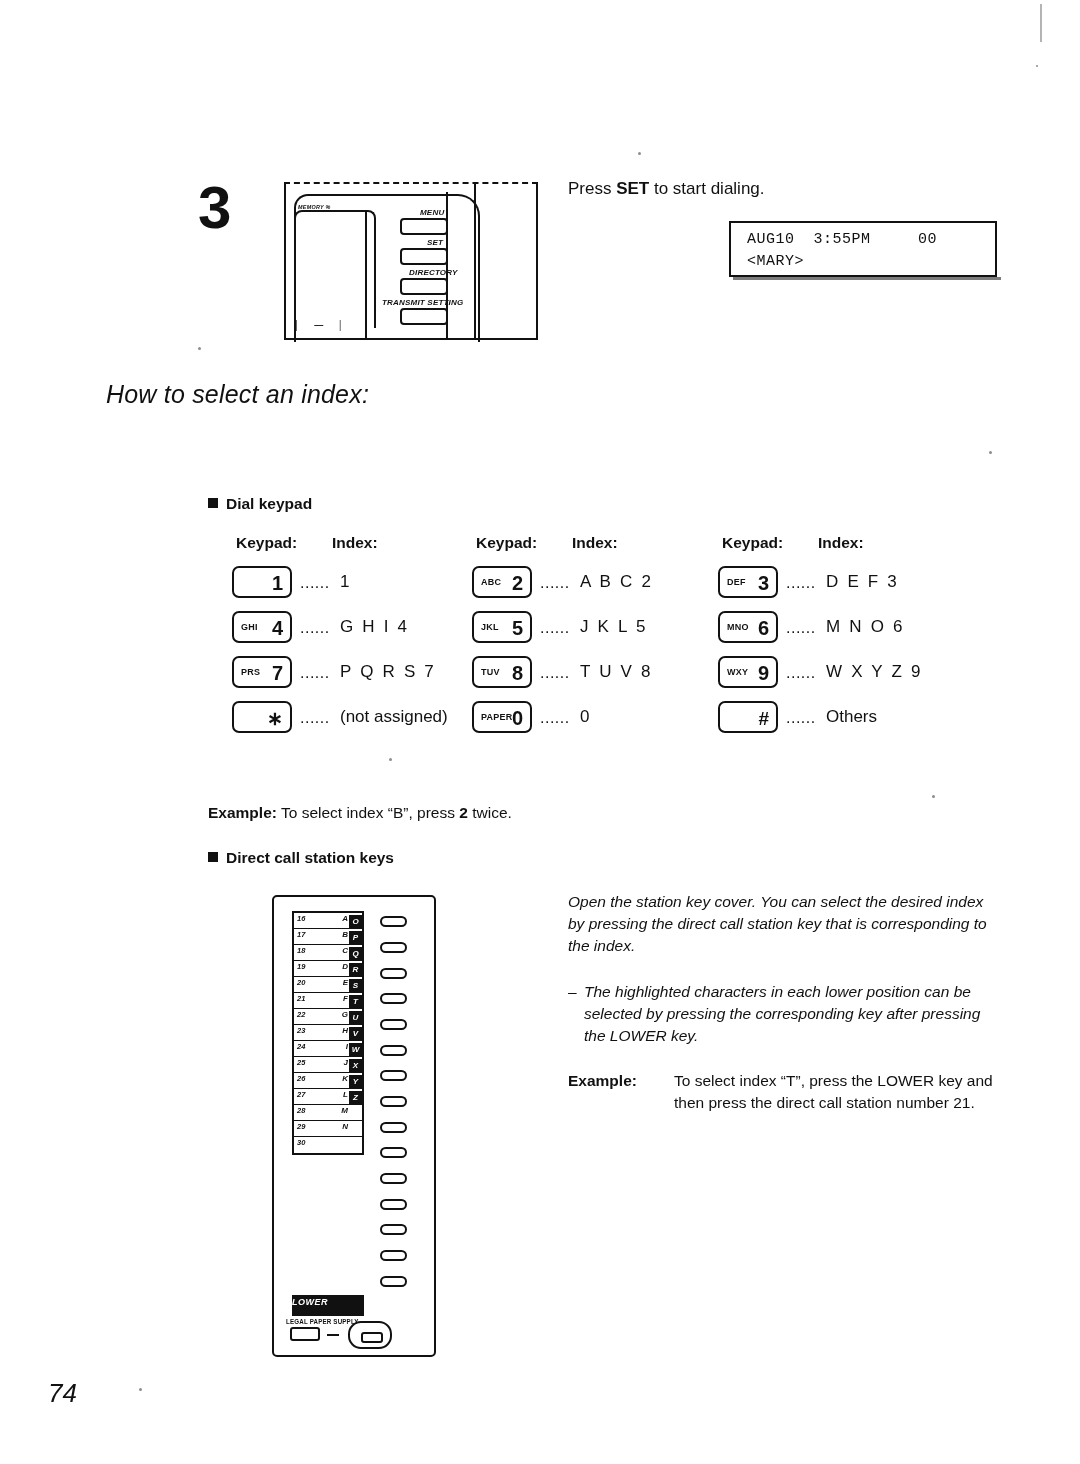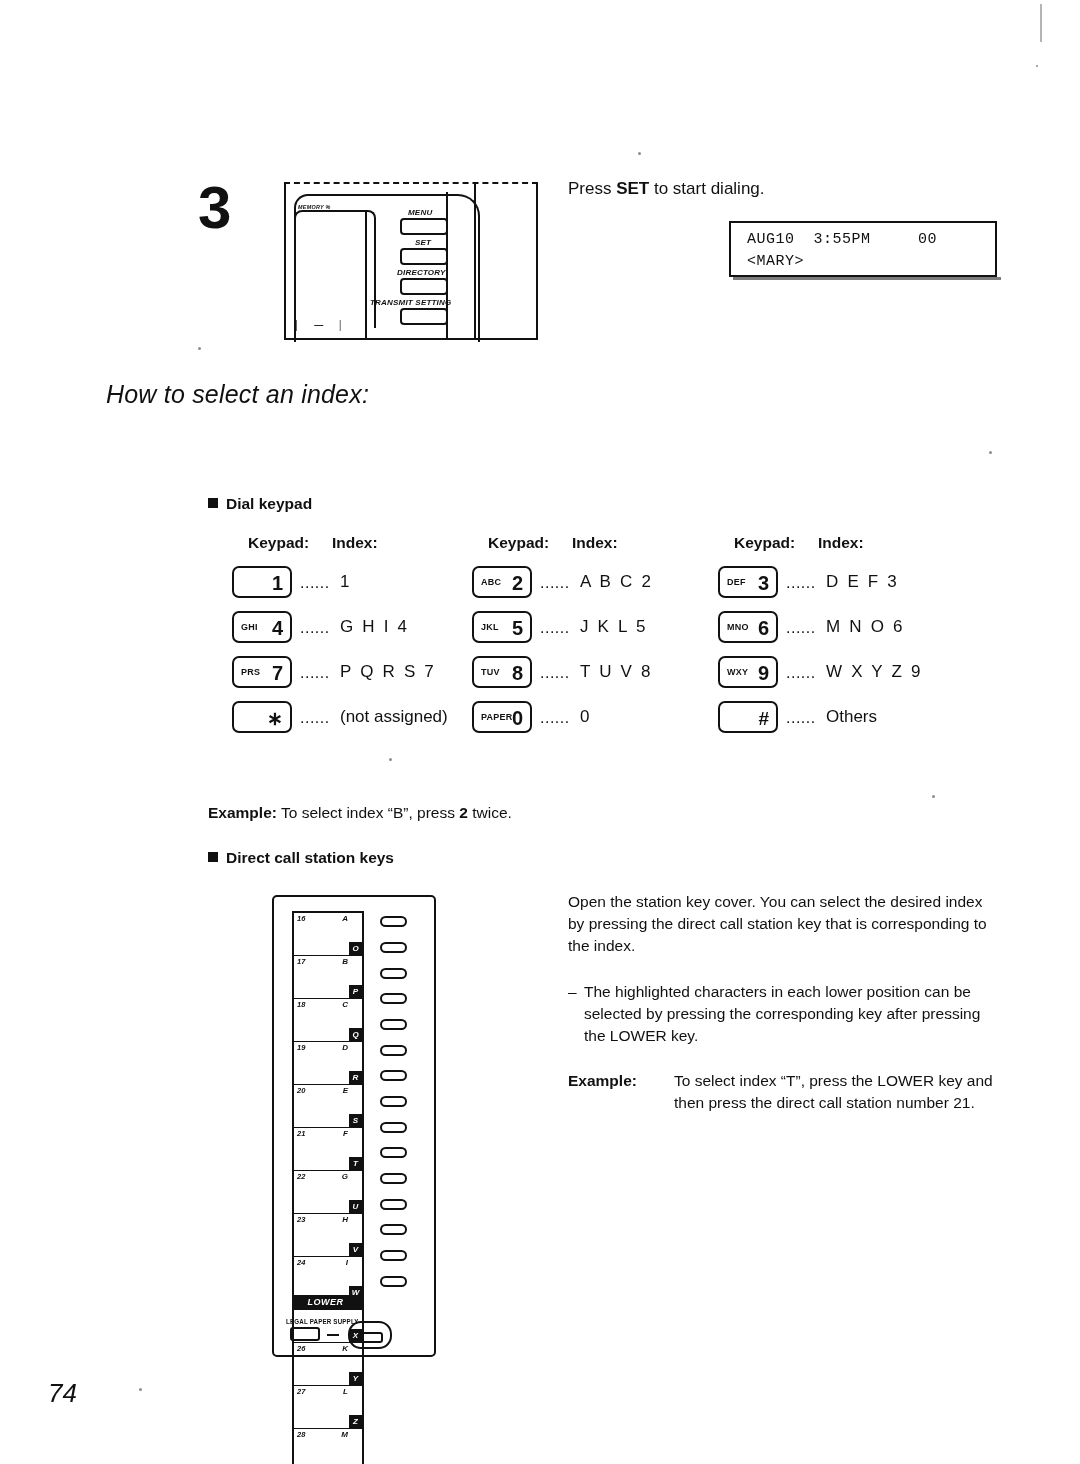--- a/index.html
+++ b/index.html
@@ -93,20 +93,21 @@
     transform: scaleX(0.9);
     transform-origin: left center;
   }
   .fax-btn-label {
     position: absolute;
     font-size: 8px;
     font-weight: bold;
     font-style: italic;
     letter-spacing: 0.2px;
     white-space: nowrap;
+    margin-left: 12px;
   }
   .fax-btn {
     position: absolute;
     width: 44px;
     height: 13px;
     border: 2px solid #111;
     border-radius: 4px;
   }
   .fax-divider {
     position: absolute;
@@ -200,21 +201,21 @@
   .kp-col.c2 { left: 472px; }
   .kp-col.c3 { left: 718px; }
 
   .kp-head {
     position: relative;
     height: 30px;
     font-size: 15.5px;
     font-weight: bold;
     white-space: nowrap;
   }
-  .kp-head .h-keypad { position: absolute; left: 16px; top: 0; }
+  .kp-head .h-keypad { position: absolute; left: 4px; top: 0; }
   .kp-head .h-index  { position: absolute; left: 100px; top: 0; }
 
   .kp-row {
     position: relative;
     height: 45px;
     white-space: nowrap;
   }
   .kp-key {
     position: absolute;
     left: 0;
@@ -291,21 +292,21 @@
   .sd-label-col {
     position: absolute;
     left: 20px;
     top: 16px;
     width: 72px;
     border: 2px solid #111;
     box-sizing: border-box;
   }
   .sd-row {
     position: relative;
-    height: 43px;
+    height: 16px;
     border-bottom: 1.5px solid #111;
     box-sizing: border-box;
     padding-left: 24px;
   }
   .sd-row:last-child { border-bottom: none; }
   .sd-num {
     position: absolute;
     left: 3px;
     top: 1px;
     font-size: 7.5px;
@@ -331,25 +332,25 @@
     font-size: 8px;
     font-weight: bold;
     font-style: italic;
     text-align: center;
     line-height: 13px;
   }
   .sd-lower-bar {
     position: absolute;
     left: 20px;
     width: 72px;
-    height: 15px;
+    height: 21px;
     background: #111;
     color: #fff;
     box-sizing: border-box;
-    text-align: center;
+    text-align: left;
     padding-right: 5px;
     font-size: 9px;
     font-weight: bold;
     font-style: italic;
     line-height: 15px;
     letter-spacing: 0.5px;
   }
   .sd-btn {
     position: absolute;
     width: 27px;
@@ -400,20 +401,21 @@
     border: 2px solid #111;
     border-radius: 3px;
     box-sizing: border-box;
   }
 
   
   .body-para {
     position: absolute;
     font-size: 15.5px;
     line-height: 22px;
+    font-style: italic;
   }
   .body-para-1 { left: 568px; top: 891px; width: 432px; }
   .body-para-2 { left: 568px; top: 981px; width: 436px; }
   .body-para-2 .dash { position: absolute; left: 0; }
   .body-para-2 .txt { display: block; margin-left: 16px; }
 
   .example-2 {
     position: absolute;
     left: 568px;
     top: 1070px;

